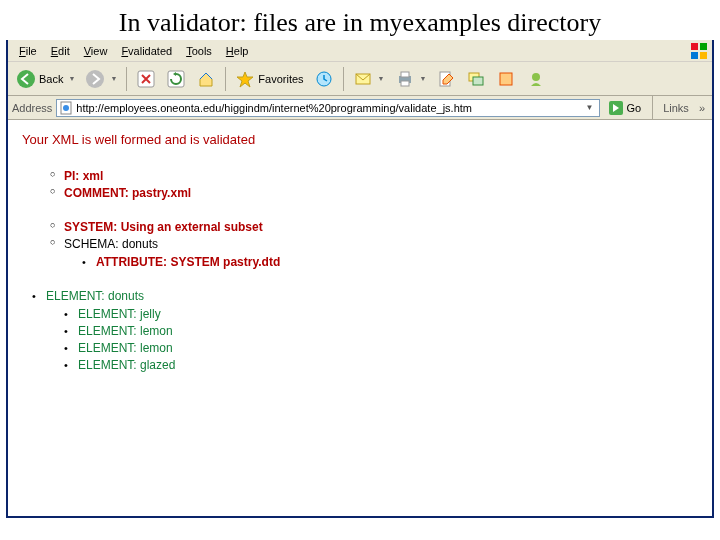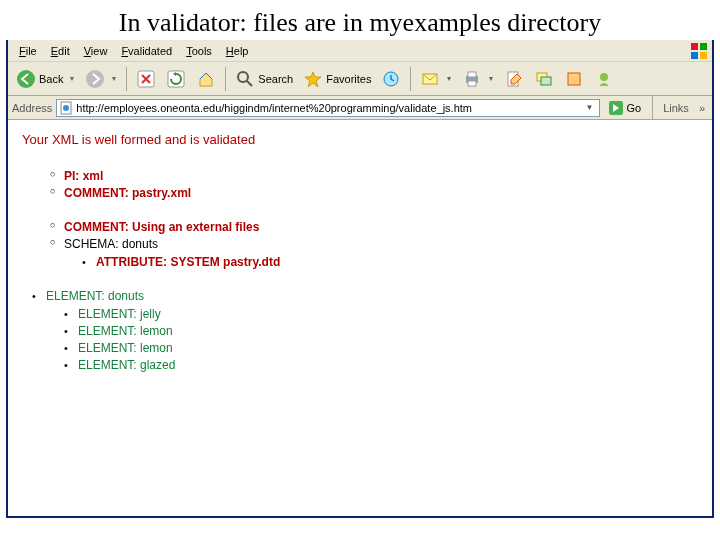--- a/index.html
+++ b/index.html
@@ -114,29 +114,20 @@
           <svg width="18" height="18">
             <path d="M3 9 L9 3 L15 9 L15 16 L3 16 Z" fill="#ffe082" stroke="#c0a020"></path>
             <path d="M3 9 L9 3 L15 9" stroke="#1976d2" stroke-width="1" fill="none"></path>
           </svg>
         </span>
     </div>
     <div class="sep"></div>
     <div class="tbtn">
       <span class="ico">
           <svg width="18" height="18">
-            <circle cx="7" cy="7" r="5" fill="none" stroke="#555" stroke-width="2"></circle>
-            <line x1="11" y1="11" x2="16" y2="16" stroke="#555" stroke-width="2"></line>
-          </svg>
-        </span>
-      <span class="lbl">Search</span>
-    </div>
-    <div class="tbtn">
-      <span class="ico">
-          <svg width="18" height="18">
             <path d="M9 2 L11 7 L17 7 L12 11 L14 17 L9 13 L4 17 L6 11 L1 7 L7 7 Z" fill="#ffc107" stroke="#c0a020"></path>
           </svg>
         </span>
       <span class="lbl">Favorites</span>
     </div>
     <div class="tbtn">
       <span class="ico">
           <svg width="18" height="18">
             <circle cx="9" cy="9" r="7" fill="#b3e5fc" stroke="#0288d1"></circle>
             <path d="M9 5 L9 9 L12 11" stroke="#0288d1" stroke-width="1.5" fill="none"></path>
@@ -224,21 +215,21 @@
 
   <div class="content">
     <div class="heading">Your XML is well formed and is validated</div>
     <div class="tree">
       <ul>
         <li class="circ"><span class="red">PI: xml</span></li>
         <li class="circ"><span class="red">COMMENT: pastry.xml</span></li>
       </ul>
       <div class="gap"></div>
       <ul>
-        <li class="circ"><span class="red">COMMENT: Using an external files</span></li>
+        <li class="circ"><span class="red">SYSTEM: Using an external subset</span></li>
         <li class="circ"><span>SCHEMA: donuts</span>
           <ul style="margin-left:18px;margin-top:4px;">
             <li class="disc"><span class="red">ATTRIBUTE: SYSTEM pastry.dtd</span></li>
           </ul>
         </li>
       </ul>
       <div class="gap"></div>
       <ul style="margin-left:-18px;">
         <li class="disc"><span class="grn">ELEMENT: donuts</span>
           <ul style="margin-left:18px;margin-top:4px;">

